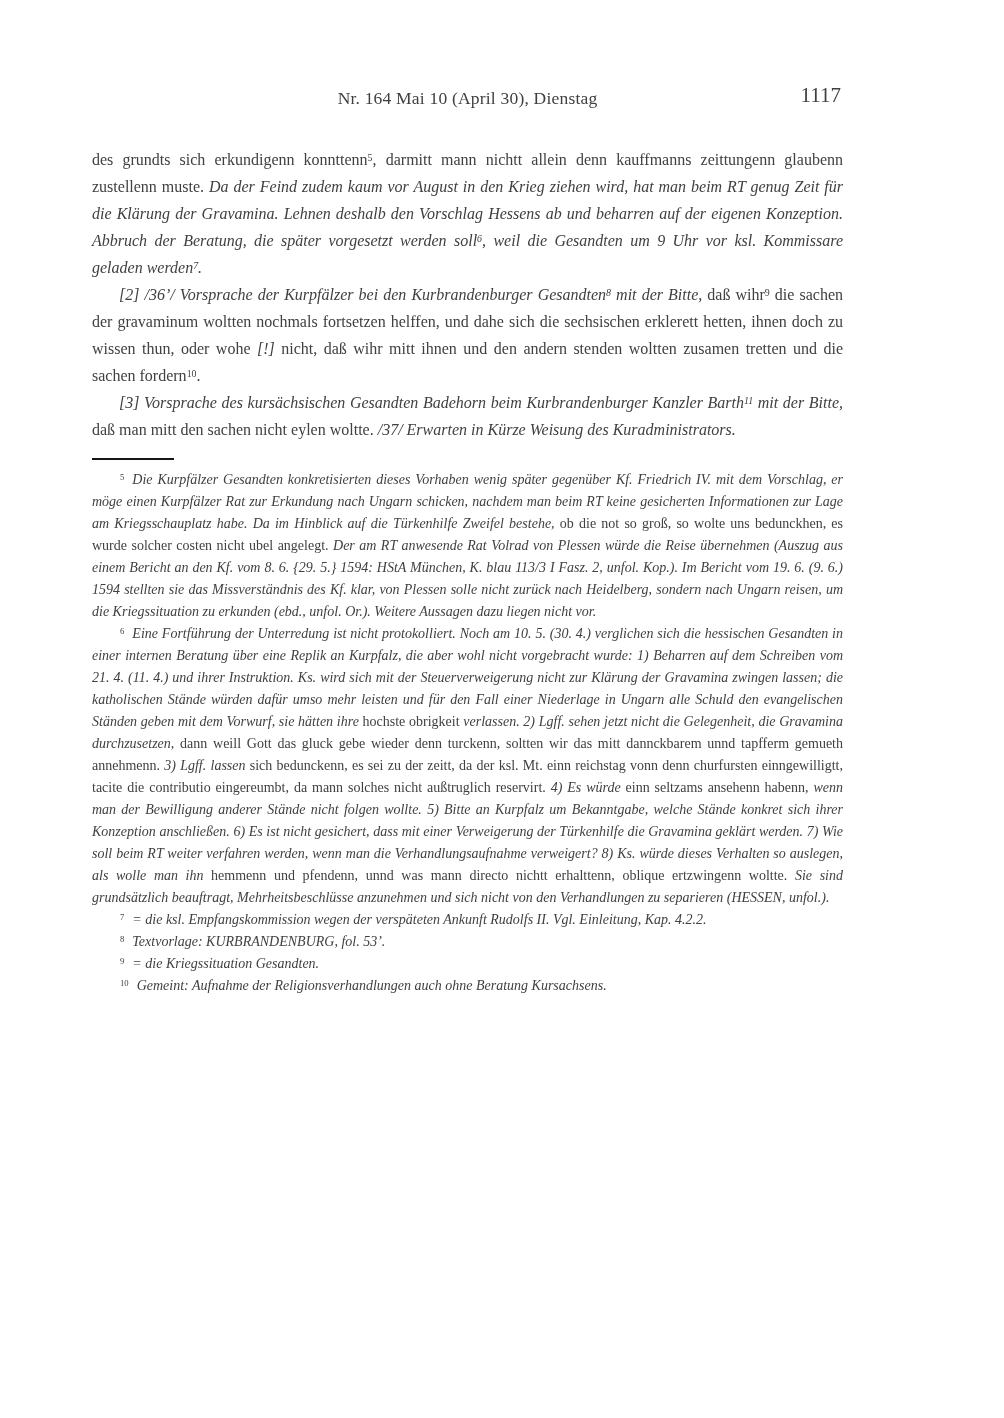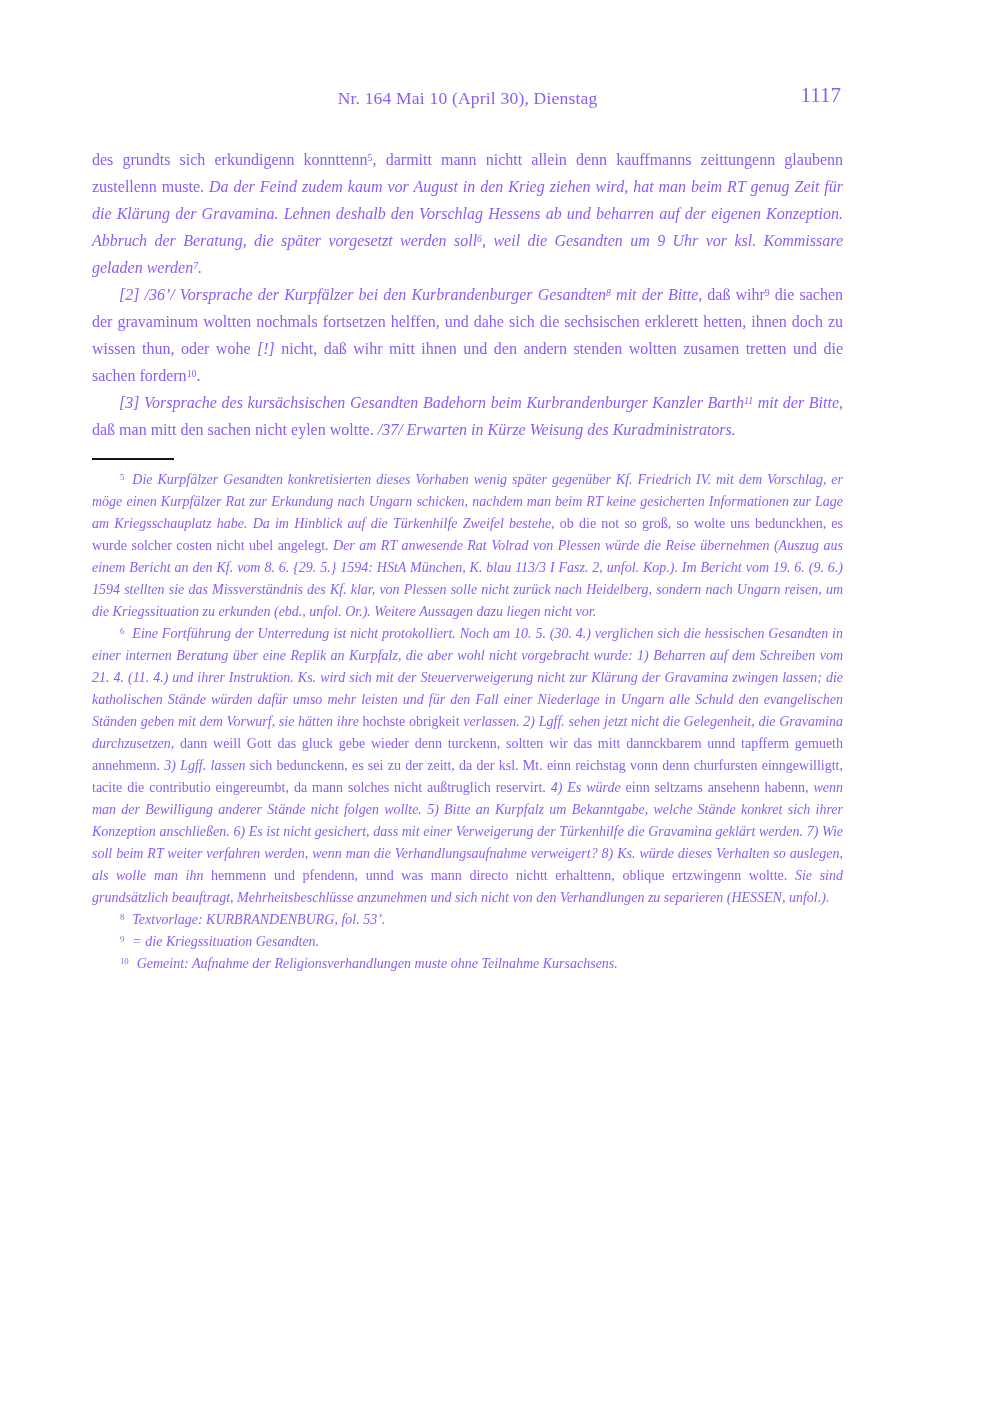--- a/index.html
+++ b/index.html
@@ -1,21 +1,21 @@
 <!DOCTYPE html>
 <html lang="de"><head>
 <meta charset="utf-8">
 <style>
   html, body { margin: 0; padding: 0; background: #ffffff; }
   .page {
     position: relative;
     width: 1004px;
     height: 1418px;
     background: #ffffff;
-    color: #8b5cf6;
+    color: #404040;
     font-family: "Liberation Serif", "DejaVu Serif", serif;
     box-sizing: border-box;
     padding: 86px 161px 0 92px;
     overflow: hidden;
   }
   .header {
     position: relative;
     height: 24px;
     margin-bottom: 17px;
     font-size: 17.5px;
@@ -81,18 +81,19 @@
     <p class="para"><span class="run-r">des grundts sich erkundigenn konnttenn</span><sup class="fn-ref run-r">5</sup><span class="run-r">, darmitt mann nichtt allein denn kauffmanns zeittungenn glaubenn zustellenn muste. </span><span class="run-i">Da der Feind zudem kaum vor August in den Krieg ziehen wird, hat man beim RT genug Zeit für die Klärung der Gravamina. Lehnen deshalb den Vorschlag Hessens ab und beharren auf der eigenen Konzeption. Abbruch der Beratung, die später vorgesetzt werden soll</span><sup class="fn-ref run-i">6</sup><span class="run-i">, weil die Gesandten um 9 Uhr vor ksl. Kommissare geladen werden</span><sup class="fn-ref run-i">7</sup><span class="run-i">.</span></p>
     <p class="para indent"><span class="run-i">[2] /36’/ Vorsprache der </span><span class="run-iu">Kurpfälzer</span><span class="run-i"> bei den </span><span class="run-iu">Kurbrandenburger Gesandten</span><sup class="fn-ref run-i">8</sup><span class="run-i"> mit der Bitte, </span><span class="run-r">daß wihr</span><sup class="fn-ref run-r">9</sup><span class="run-r"> die sachen der gravaminum woltten nochmals fortsetzen helffen, und dahe sich die sechsischen erklerett hetten, ihnen doch zu wissen thun, oder wohe </span><span class="run-i">[!]</span><span class="run-r"> nicht, daß wihr mitt ihnen und den andern stenden woltten zusamen tretten und die sachen fordern</span><sup class="fn-ref run-r">10</sup><span class="run-r">.</span></p>
     <p class="para indent"><span class="run-i">[3] Vorsprache des </span><span class="run-iu">kursächsischen Gesandten</span><span class="run-i"> Badehorn beim </span><span class="run-iu">Kurbrandenburger Kanzler</span><span class="run-i"> Barth</span><sup class="fn-ref run-i">11</sup><span class="run-i"> mit der Bitte, </span><span class="run-r">daß man mitt den sachen nicht eylen woltte. </span><span class="run-i">/37/ Erwarten in Kürze Weisung des Kuradministrators.</span></p>
   </div>
 
   <div class="fn-separator"></div>
 
   <div class="footnotes">
     <p class="footnote"><sup class="fn-marker">5</sup><span class="fn-body"><span class="run-i">Die Kurpfälzer Gesandten konkretisierten dieses Vorhaben wenig später gegenüber Kf. Friedrich IV. mit dem Vorschlag, er möge einen Kurpfälzer Rat zur Erkundung nach Ungarn schicken, nachdem man beim RT keine gesicherten Informationen zur Lage am Kriegsschauplatz habe. Da im Hinblick auf die Türkenhilfe Zweifel bestehe, </span><span class="run-r">ob die not so groß, so wolte uns bedunckhen, es wurde solcher costen nicht ubel angelegt. </span><span class="run-i">Der am RT anwesende Rat Volrad von Plessen würde die Reise übernehmen (Auszug aus einem Bericht an den Kf. vom 8. 6. {29. 5.} 1594: HStA München, K. blau 113/3 I Fasz. 2, unfol. Kop.). Im Bericht vom 19. 6. (9. 6.) 1594 stellten sie das Missverständnis des Kf. klar, von Plessen solle nicht zurück nach Heidelberg, sondern nach Ungarn reisen, um die Kriegssituation zu erkunden (ebd., unfol. Or.). Weitere Aussagen dazu liegen nicht vor.</span></span></p>
     <p class="footnote"><sup class="fn-marker">6</sup><span class="fn-body"><span class="run-i">Eine Fortführung der Unterredung ist nicht protokolliert. Noch am 10. 5. (30. 4.) verglichen sich die hessischen Gesandten in einer internen Beratung über eine Replik an Kurpfalz, die aber wohl nicht vorgebracht wurde: 1) Beharren auf dem Schreiben vom 21. 4. (11. 4.) und ihrer Instruktion. Ks. wird sich mit der Steuerverweigerung nicht zur Klärung der Gravamina zwingen lassen; die katholischen Stände würden dafür umso mehr leisten und für den Fall einer Niederlage in Ungarn alle Schuld den evangelischen Ständen geben mit dem Vorwurf, sie hätten ihre </span><span class="run-r">hochste obrigkeit</span><span class="run-i"> verlassen. 2) Lgff. sehen jetzt nicht die Gelegenheit, die Gravamina durchzusetzen, </span><span class="run-r">dann weill Gott das gluck gebe wieder denn turckenn, soltten wir das mitt dannckbarem unnd tapfferm gemueth annehmenn. </span><span class="run-i">3) Lgff. lassen </span><span class="run-r">sich bedunckenn, es sei zu der zeitt, da der ksl. Mt. einn reichstag vonn denn churfursten einngewilligtt, tacite die contributio eingereumbt, da mann solches nicht außtruglich reservirt. </span><span class="run-i">4) Es würde </span><span class="run-r">einn seltzams ansehenn habenn, </span><span class="run-i">wenn man der Bewilligung anderer Stände nicht folgen wollte. 5) Bitte an Kurpfalz um Bekanntgabe, welche Stände konkret sich ihrer Konzeption anschließen. 6) Es ist nicht gesichert, dass mit einer Verweigerung der Türkenhilfe die Gravamina geklärt werden. 7) Wie soll beim RT weiter verfahren werden, wenn man die Verhandlungsaufnahme verweigert? 8) Ks. würde dieses Verhalten so auslegen, als wolle man ihn </span><span class="run-r">hemmenn und pfendenn, unnd was mann directo nichtt erhalttenn, oblique ertzwingenn woltte. </span><span class="run-i">Sie sind grundsätzlich beauftragt, Mehrheitsbeschlüsse anzunehmen und sich nicht von den Verhandlungen zu separieren (HESSEN, unfol.).</span></span></p>
+    <p class="footnote"><sup class="fn-marker">7</sup><span class="fn-body"><span class="run-i">= die ksl. Empfangskommission wegen der verspäteten Ankunft Rudolfs II. Vgl. Einleitung, Kap. 4.2.2.</span></span></p>
     <p class="footnote"><sup class="fn-marker">8</sup><span class="fn-body"><span class="run-i">Textvorlage: KURBRANDENBURG, fol. 53’.</span></span></p>
     <p class="footnote"><sup class="fn-marker">9</sup><span class="fn-body"><span class="run-i">= die Kriegssituation Gesandten.</span></span></p>
-    <p class="footnote"><sup class="fn-marker">10</sup><span class="fn-body"><span class="run-i">Gemeint: Aufnahme der Religionsverhandlungen muste ohne Teilnahme Kursachsens.</span></span></p>
+    <p class="footnote"><sup class="fn-marker">10</sup><span class="fn-body"><span class="run-i">Gemeint: Aufnahme der Religionsverhandlungen auch ohne Beratung Kursachsens.</span></span></p>
   </div>
 
 </div>
 
 </body></html>

